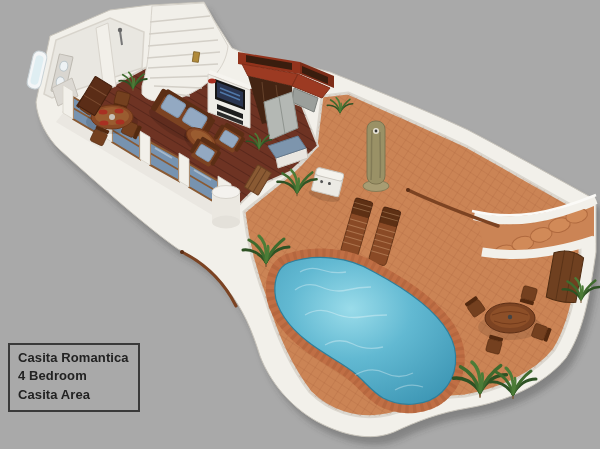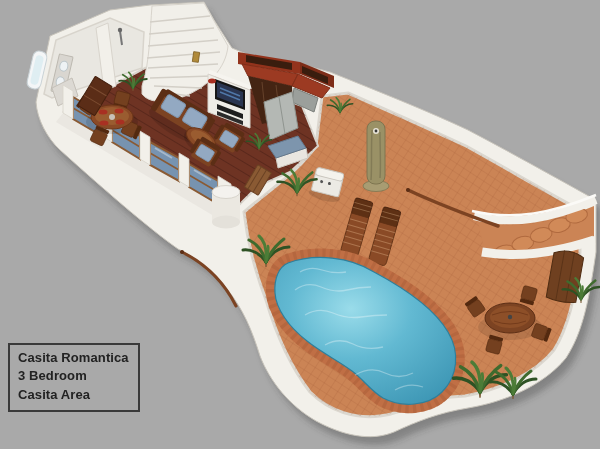--- a/index.html
+++ b/index.html
@@ -331,16 +331,16 @@
   <use href="#palm" transform="translate(480,392) scale(1.15)"></use>
   <use href="#palm" transform="translate(513,394) scale(1.0)"></use>
   <use href="#palm" transform="translate(581,299) scale(0.8)"></use>
   <use href="#palm" transform="translate(133,88) scale(0.6)"></use>
   <use href="#palm" transform="translate(259,148) scale(0.55)"></use>
   <use href="#palm" transform="translate(340,112) scale(0.55)"></use>
 </svg>
 
   <div class="label-box">
     <div class="label-line">Casita Romantica</div>
-    <div class="label-line">3 Bedroom</div>
+    <div class="label-line">4 Bedroom</div>
     <div class="label-line">Casita Area</div>
   </div>
 </div>
 
 </body></html>

